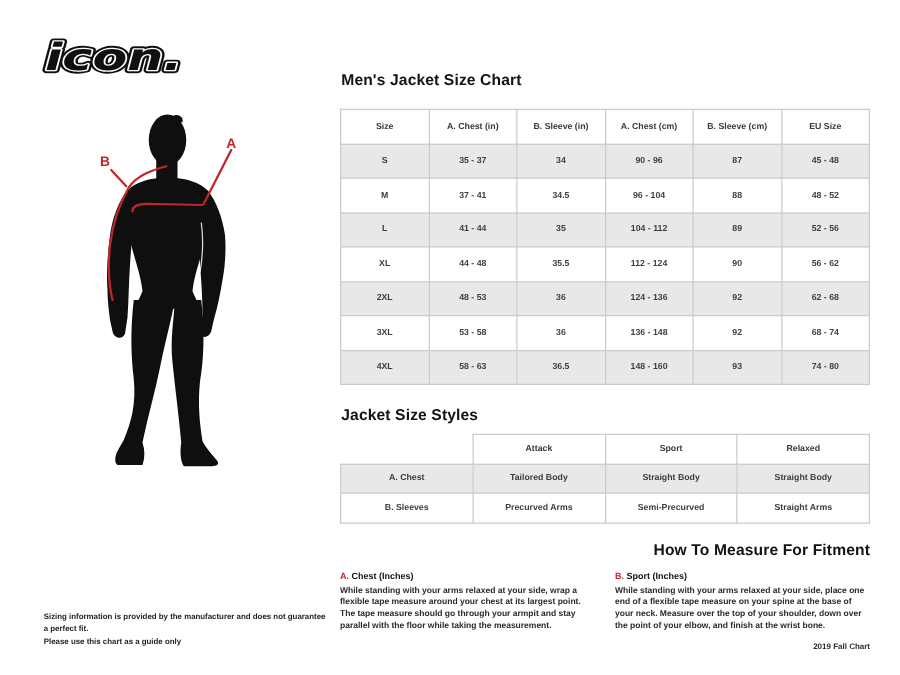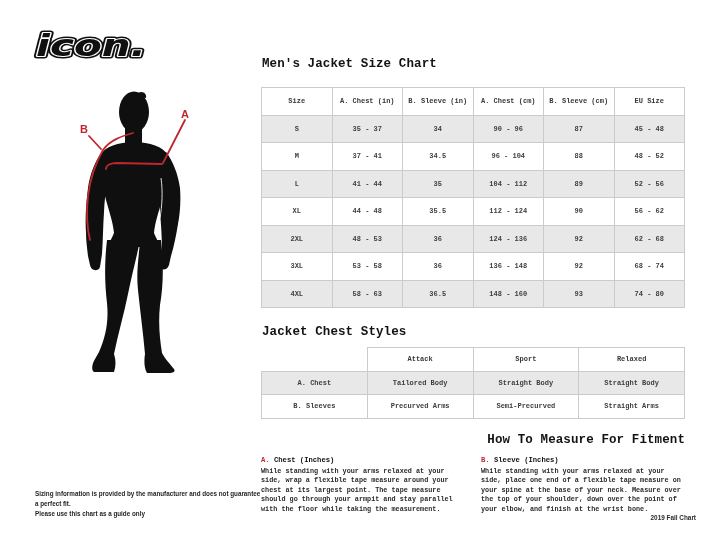--- a/index.html
+++ b/index.html
@@ -9,21 +9,21 @@
     font-family:"Liberation Sans","DejaVu Sans",sans-serif; color:#1c1c1c;
   }
 
   
   .logo { position:absolute; left:33px; top:24px; width:120px; height:42px; }
 
   
   .figure-wrap { position:absolute; left:50px; top:70px; width:200px; height:320px; }
 
   
-  .content { position:absolute; left:261px; top:57px; width:424px;font-family:Liberation Mono, monospace; }
+  .content { position:absolute; left:272px; top:57px; width:424px; }
 
   .h-title { font-size:12.5px; font-weight:bold; color:#131313; letter-spacing:0.1px; }
   .h1 { margin:0 0 16px 1px; }
   .h2 { margin:17px 0 8px 1px; }
   .h3 { margin:14px 0 6px 1px;text-align:right; }
 
   table { border-collapse:collapse; width:100%; table-layout:fixed; }
   th, td {
     border:1px solid #cbcbcb; text-align:center; vertical-align:middle;
     font-size:7px; font-weight:bold; color:#3d3d3d; padding:0;
@@ -211,21 +211,21 @@
           <td>4XL</td>
           <td>58 - 63</td>
           <td>36.5</td>
           <td>148 - 160</td>
           <td>93</td>
           <td>74 - 80</td>
         </tr>
       </tbody>
     </table>
 
-  <div class="h-title h2">Jacket Chest Styles</div>
+  <div class="h-title h2">Jacket Size Styles</div>
 
   <table class="style-table">
       <thead>
         <tr>
           <th class="blank"></th>
           <th>Attack</th>
           <th>Sport</th>
           <th>Relaxed</th>
         </tr>
       </thead>
@@ -251,21 +251,21 @@
     <div class="measure-col">
       <div class="m-head">
         <span class="red">A.</span>
         <span>Chest (Inches)</span>
       </div>
       <div class="m-body">While standing with your arms relaxed at your side, wrap a flexible tape measure around your chest at its largest point. The tape measure should go through your armpit and stay parallel with the floor while taking the measurement.</div>
     </div>
     <div class="measure-col">
       <div class="m-head">
         <span class="red">B.</span>
-        <span>Sleeve (Inches)</span>
+        <span>Sport (Inches)</span>
       </div>
       <div class="m-body">While standing with your arms relaxed at your side, place one end of a flexible tape measure on your spine at the base of your neck. Measure over the top of your shoulder, down over the point of your elbow, and finish at the wrist bone.</div>
     </div>
   </div>
 
 </div>
 
 <div class="disclaimer">
   <div>Sizing information is provided by the manufacturer and does not guarantee a perfect fit.</div>
   <div>Please use this chart as a guide only</div>

